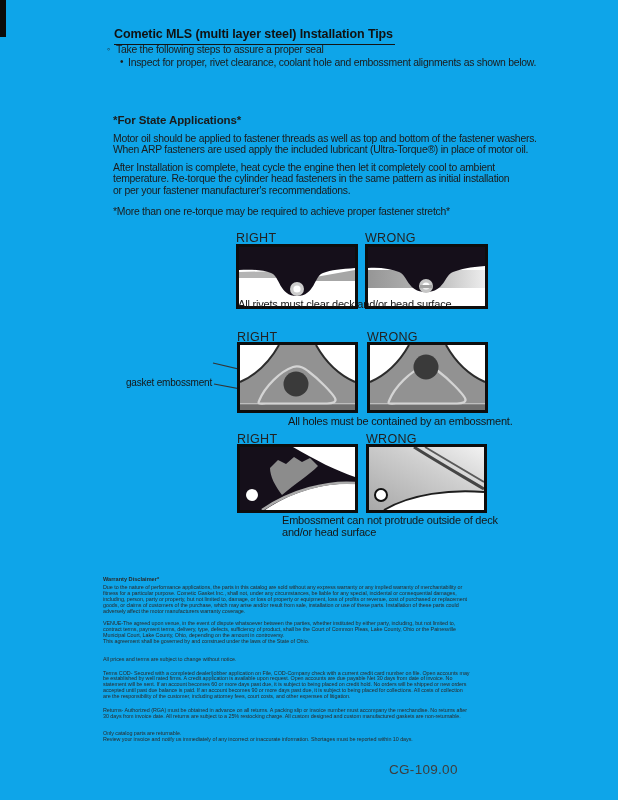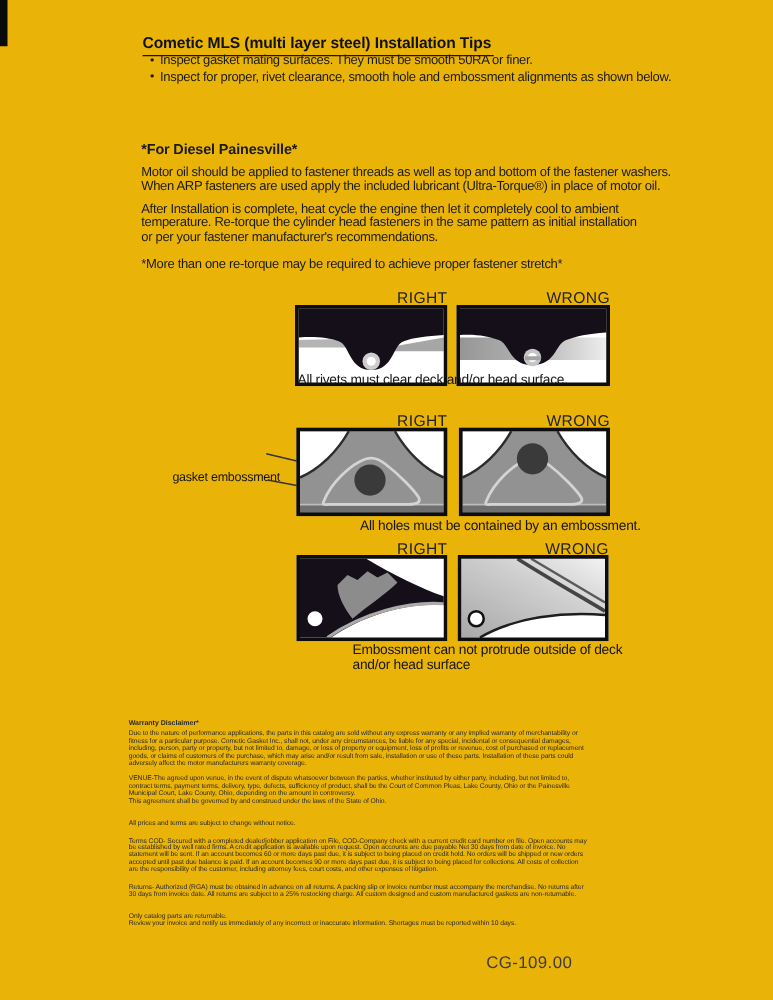--- a/index.html
+++ b/index.html
@@ -1,54 +1,54 @@
 <!DOCTYPE html>
 <html><head>
 <meta charset="utf-8">
 <style>
   html,body{margin:0;padding:0;background:#fff;}
-  .page{position:relative;width:618px;height:800px;background:#eab308;overflow:hidden;
+  .page{position:relative;width:618px;height:800px;background:#0ea5e9;overflow:hidden;
         font-family:"Liberation Sans",sans-serif;color:#1b1b1b;}
   .corner-mark{position:absolute;left:0;top:0;width:6px;height:37px;background:#0a0a0a;}
   .title{position:absolute;left:114px;top:27px;margin:0;font-size:12.5px;font-weight:bold;
          letter-spacing:-0.1px;border-bottom:1.8px solid #141414;padding:0 2px 2.5px 0;color:#111;}
   .bullets{position:absolute;left:107px;top:43px;font-size:10.4px;line-height:12.6px;letter-spacing:-0.25px;}
   .b{white-space:nowrap;}
   .b .bm{display:inline-block;width:9px;font-size:9px;vertical-align:0.5px;}
   .b.sub{padding-left:13px;}
   .b.sub .bm{width:8px;font-size:10px;}
   .diesel-h{position:absolute;left:113px;top:114px;margin:0;font-size:11.5px;font-weight:bold;letter-spacing:-0.1px;}
   .para{position:absolute;left:113px;width:520px;margin:0;font-size:10.4px;line-height:11.3px;
         letter-spacing:-0.25px;white-space:pre-line;}
-  .dlabel{position:absolute;font-size:12.5px;letter-spacing:0.3px;text-align:right;color:#222;}
+  .dlabel{position:absolute;font-size:12.5px;letter-spacing:0.3px;text-align:left;color:#222;}
   .panel{position:absolute;line-height:0;}
   .dcap{position:absolute;font-size:11px;letter-spacing:-0.2px;line-height:11.5px;white-space:pre-line;color:#161616;}
   .callout{position:absolute;font-size:10px;letter-spacing:-0.2px;line-height:10.8px;
            text-align:right;white-space:pre-line;color:#161616;}
   .callout-lines{position:absolute;left:110px;top:335px;pointer-events:none;}
   .legal{position:absolute;left:103px;top:576px;width:545px;color:#2a2a2a;}
   .legal-h{margin:0 0 3px 0;font-size:5.6px;font-weight:bold;}
   .legal-p{margin:0;font-size:5.4px;line-height:5.95px;letter-spacing:-0.05px;white-space:pre-line;}
   .footer-num{position:absolute;left:389px;top:762px;font-size:13.5px;letter-spacing:0.3px;color:#3d3d3d;}
 </style>
 </head>
 <body>
 
 <div class="page">
 
   <div class="corner-mark"></div>
 
   <h1 class="title">Cometic MLS (multi layer steel) Installation Tips</h1>
 
   <div class="bullets">
-    <div class="b sub"><span class="bm">•</span><span>Inspect gasket mating surfaces.  They must be smooth 50RA or finer.</span></div>
-    <div class="b sub"><span class="bm">•</span><span>Inspect for proper, rivet clearance, smooth hole and embossment alignments as shown below.</span></div>
+    <div class="b"><span class="bm">◦</span><span>Take the following steps to assure a proper seal</span></div>
+    <div class="b sub"><span class="bm">•</span><span>Inspect for proper, rivet clearance, coolant hole and embossment alignments as shown below.</span></div>
   </div>
 
-  <h2 class="diesel-h">*For Diesel Painesville*</h2>
+  <h2 class="diesel-h">*For State Applications*</h2>
   <p class="para" style="top:133px;">Motor oil should be applied to fastener threads as well as top and bottom of the fastener washers.
 When ARP fasteners are used apply the included lubricant (Ultra-Torque®) in place of motor oil.</p>
   <p class="para" style="top:162px;">After Installation is complete, heat cycle the engine then let it completely cool to ambient
 temperature. Re-torque the cylinder head fasteners in the same pattern as initial installation
 or per your fastener manufacturer's recommendations.</p>
   <p class="para" style="top:206px;">*More than one re-torque may be required to achieve proper fastener stretch*</p>
 
   <div class="dlabel" style="left:236px;top:231px;width:122px;">RIGHT</div>
   <div class="dlabel" style="left:365px;top:231px;width:123px;">WRONG</div>
 
@@ -80,21 +80,21 @@
       <circle cx="61" cy="42" r="3.6" fill="#ffffff"></circle>
       <rect x="55" y="41" width="12.5" height="3.2" fill="#a3a3a3"></rect>
       <rect x="1.5" y="1.5" width="120" height="62" fill="none" stroke="#0d0d0d" stroke-width="3"></rect>
     </svg>
   </div>
   <div class="dcap" style="left:238px;top:299px;">All rivets must clear deck and/or head surface.</div>
 
   <div class="dlabel" style="left:237px;top:330px;width:121px;">RIGHT</div>
   <div class="dlabel" style="left:367px;top:330px;width:121px;">WRONG</div>
 
-  <div class="callout" style="left:112px;top:378px;width:112px;">gasket embossment</div>
+  <div class="callout" style="left:100px;top:378px;width:112px;">gasket embossment</div>
   <svg class="callout-lines" width="260" height="90" viewBox="0 0 260 90">
     <line x1="103" y1="28" x2="183" y2="47" stroke="#333333" stroke-width="1.2"></line>
     <line x1="104" y1="49" x2="152" y2="58" stroke="#333333" stroke-width="1.2"></line>
   </svg>
 
   <div class="panel" style="left:237px;top:342px;">
     <svg viewBox="0 0 121 71" width="121" height="71">
       <rect width="121" height="71" fill="#929292"></rect>
       <path d="M3,3 L42,3 C33,19 19,33 3,40 Z" fill="#ffffff"></path>
       <path d="M42,3 C33,19 19,33 3,40" fill="none" stroke="#2c2c2c" stroke-width="2"></path>

